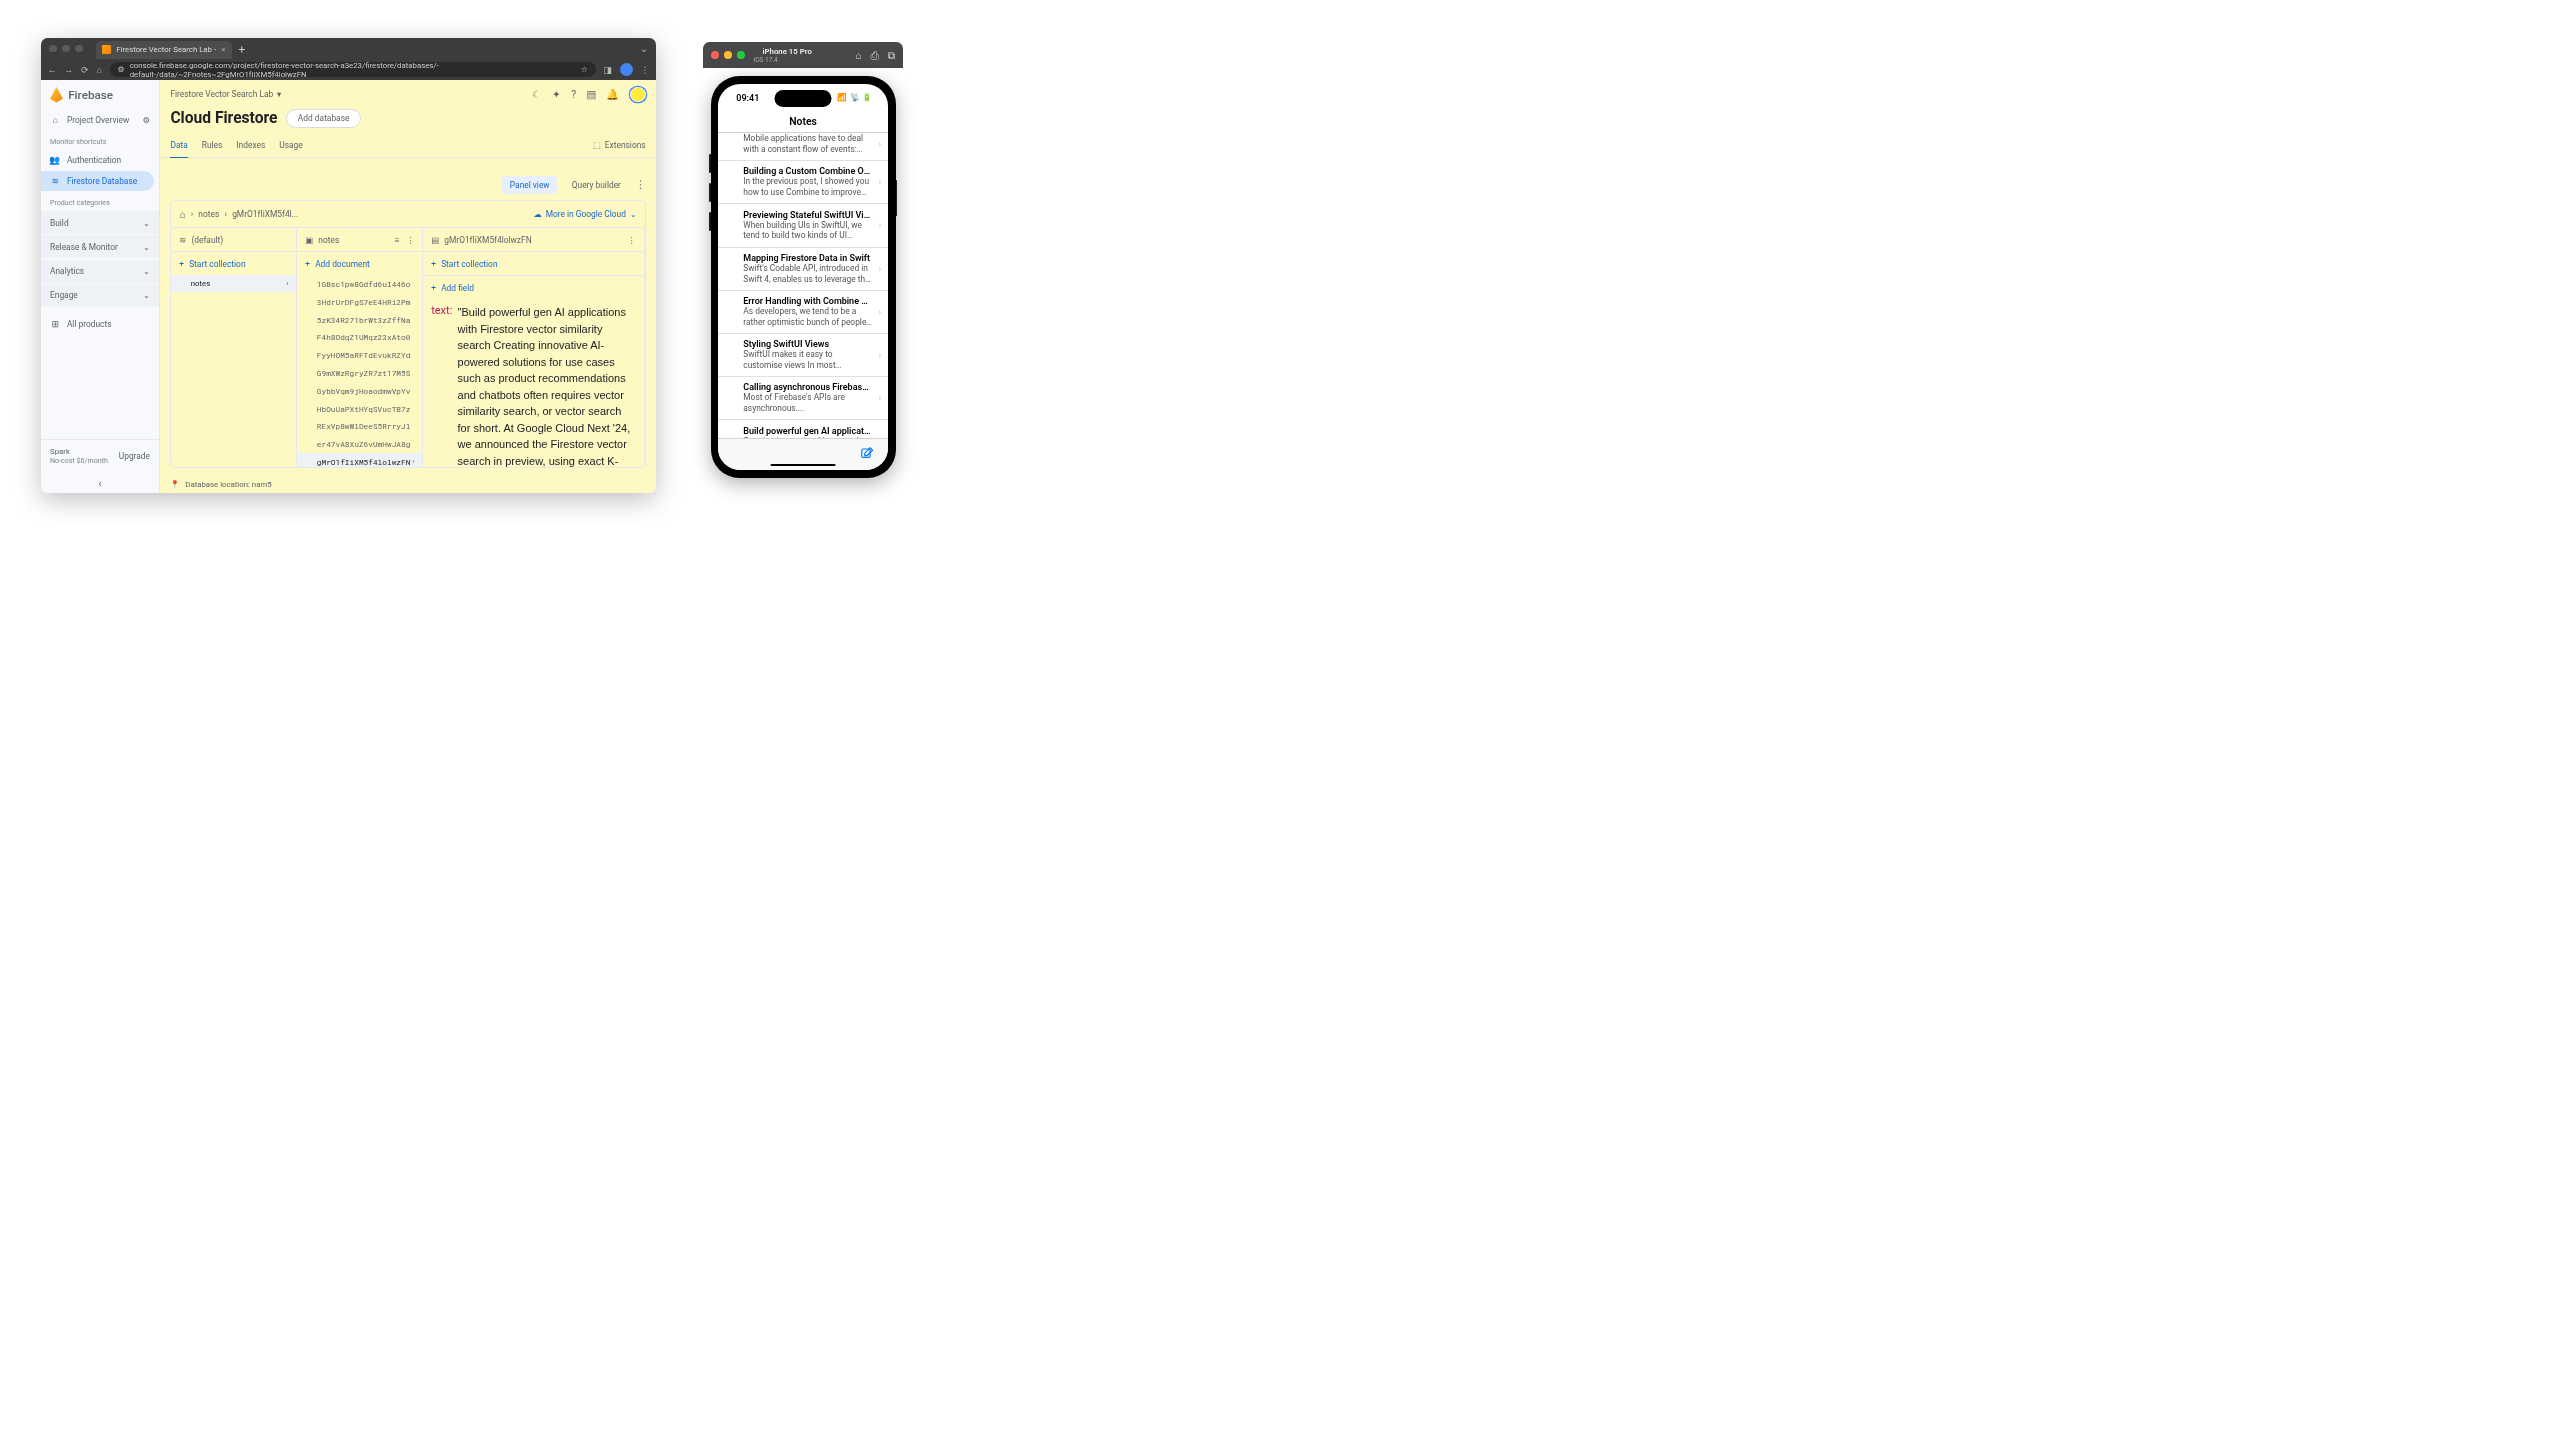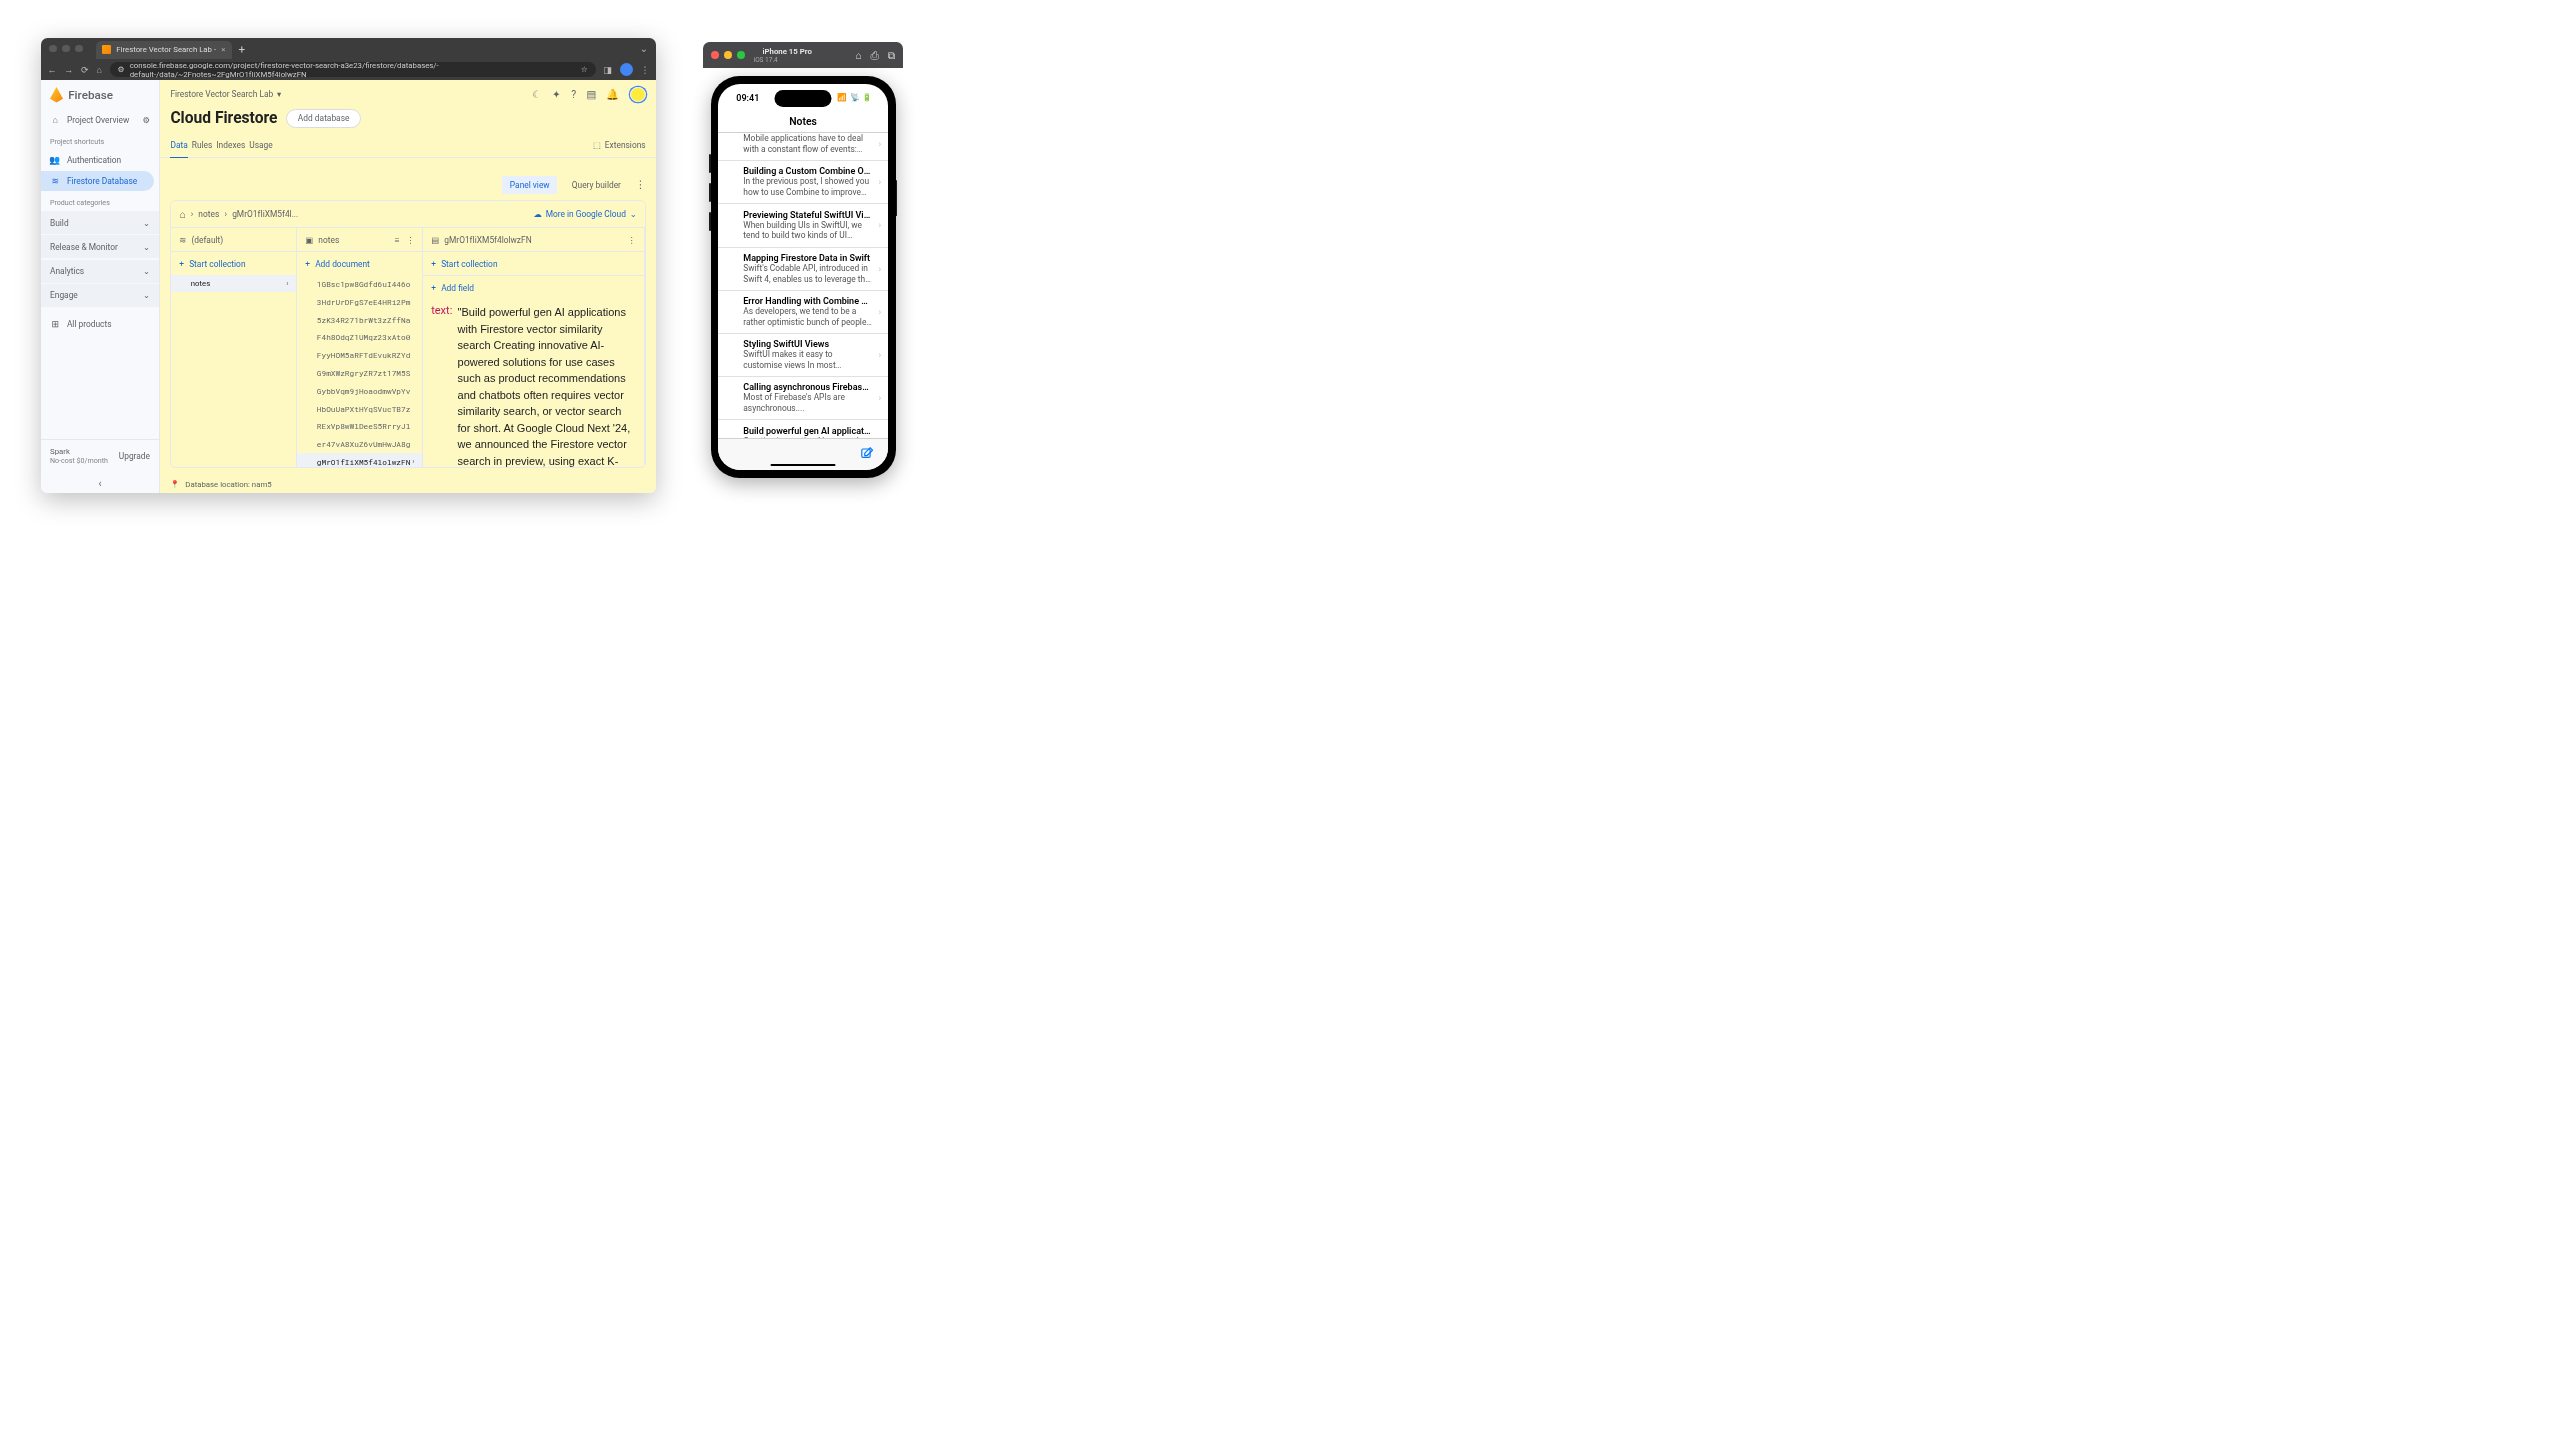--- a/index.html
+++ b/index.html
@@ -42,21 +42,21 @@
 .fb-topbar { display: flex; align-items: center; padding: 6.5px 10.4px; gap: 6.5px; }
 .fb-proj { font-size: 8.4px; color: #5f6368; display: flex; align-items: center; gap: 3.9px; }
 .fb-top-icons { margin-left: auto; display: flex; gap: 10.4px; align-items: center; color: #5f6368; }
 .fb-top-ico { font-size: 10.4px; }
 .fb-avatar { width: 15.6px; height: 15.6px; border-radius: 50%; background: #ffeb3b; border: 1.3px solid #fff; box-shadow: 0 0 0 1.3px #4285f4; }
 
 .fb-title-row { display: flex; align-items: center; padding: 0 10.4px 5.2px; gap: 9px; }
 .fb-title { font-size: 15.6px; color: #202124; }
 .fb-add-db { border: 0.6px solid #dadce0; border-radius: 11.7px; padding: 3.9px 10.4px; font-size: 8.4px; color: #5f6368; background: #fff; }
 
-.fb-tabs { display: flex; gap: 4px; padding: 0 10.4px; border-bottom: 0.6px solid #e5e8ec; align-items: flex-end; }
+.fb-tabs { display: flex; gap: 14px; padding: 0 10.4px; border-bottom: 0.6px solid #e5e8ec; align-items: flex-end; }
 .fb-tab { padding: 6.5px 0; font-size: 8.4px; color: #5f6368; cursor: pointer; }
 .fb-tab.active { color: #1967d2; border-bottom: 1.3px solid #1967d2; margin-bottom: -0.6px; }
 .fb-tab.ext { margin-left: auto; display: flex; gap: 3.9px; }
 
 .fb-view-row { display: flex; justify-content: flex-end; padding: 18px 10.4px 6.5px; gap: 6.5px; align-items: center; }
 .fb-panel-btn { background: #e8f0fe; color: #1967d2; border-radius: 2.6px; padding: 3.9px 7.8px; font-size: 8.4px; }
 .fb-query-btn { color: #5f6368; font-size: 8.4px; padding: 3.9px 7.8px; }
 
 .fb-data { margin: 0 10.4px 6.5px; border: 0.6px solid #e5e8ec; border-radius: 5.2px; flex: 1; display: flex; flex-direction: column; overflow: hidden; }
 .fb-breadcrumb { display: flex; align-items: center; padding: 6.5px 7.8px; gap: 5.2px; font-size: 8.4px; color: #5f6368; border-bottom: 0.6px solid #e5e8ec; }
@@ -149,21 +149,21 @@
     <div class="fb-sidebar">
       <div class="fb-logo">
         <span class="fb-logo-ico"></span>
         <span class="fb-logo-txt">Firebase</span>
       </div>
       <div class="fb-nav-item">
         <span class="fb-nav-ico">⌂</span>
         <span>Project Overview</span>
         <span class="fb-nav-gear">⚙</span>
       </div>
-      <div class="fb-nav-section">Project shortcuts</div>
+      <div class="fb-nav-section">Monitor shortcuts</div>
       <div class="fb-nav-item">
         <span class="fb-nav-ico">👥</span>
         <span>Authentication</span>
       </div>
       <div class="fb-nav-item active">
         <span class="fb-nav-ico">≋</span>
         <span>Firestore Database</span>
       </div>
       <div class="fb-nav-section">Product categories</div>
       <div class="fb-nav-cat">

